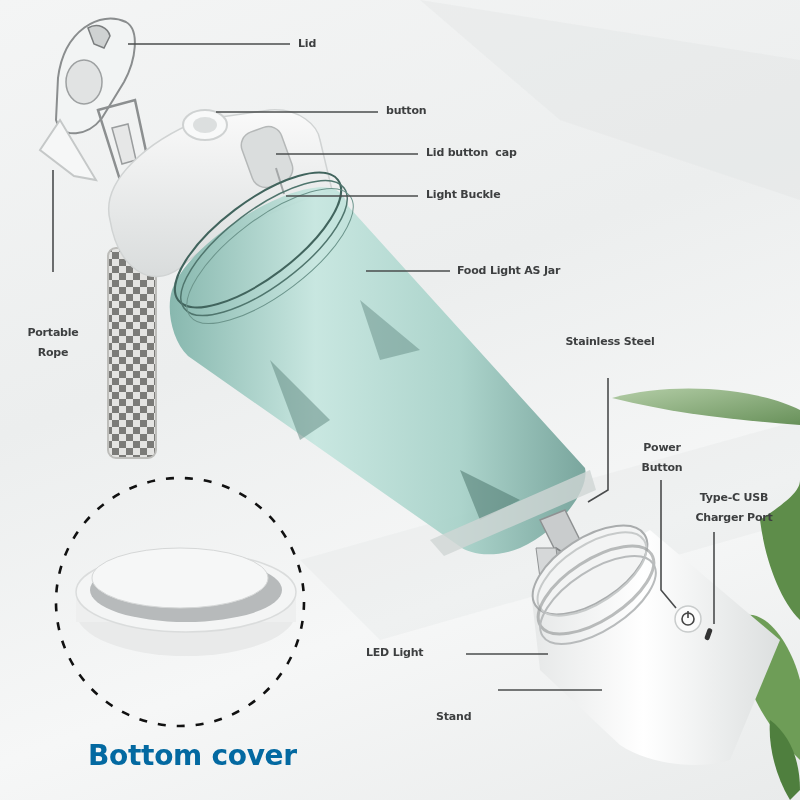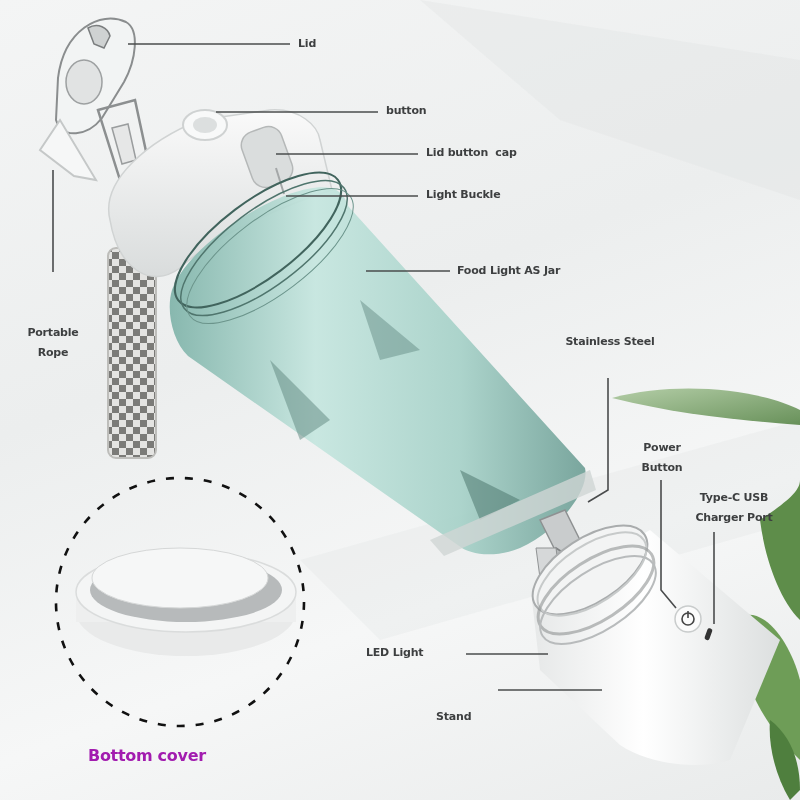--- a/index.html
+++ b/index.html
@@ -8,21 +8,21 @@
     background: linear-gradient(160deg, #f4f5f5 0%, #eceeee 40%, #f6f7f7 70%, #e9ebeb 100%);
     font-family: "DejaVu Sans", "Liberation Sans", sans-serif;
   }
   .stage { position: absolute; inset: 0; }
   svg.art { position: absolute; left: 0; top: 0; }
   .label {
     position: absolute; color: #3d3f40; font-weight: bold; font-size: 11px;
     line-height: 20px; white-space: nowrap; letter-spacing: -0.2px;
   }
   .label.center { text-align: center; }
-  .big { font-size: 16px; line-height: 32px; color: #a21caf; letter-spacing: -0.3px; }
+  .big { font-size: 28px; line-height: 32px; color: #0369a1; letter-spacing: -0.3px; }
 </style>
 </head>
 <body>
 
 <div class="stage">
 
   <svg class="art" width="800" height="800" viewBox="0 0 800 800">
     <defs>
       <linearGradient id="jarG" x1="0" y1="0" x2="1" y2="0">
         <stop offset="0" stop-color="#7fb3a9"></stop>

